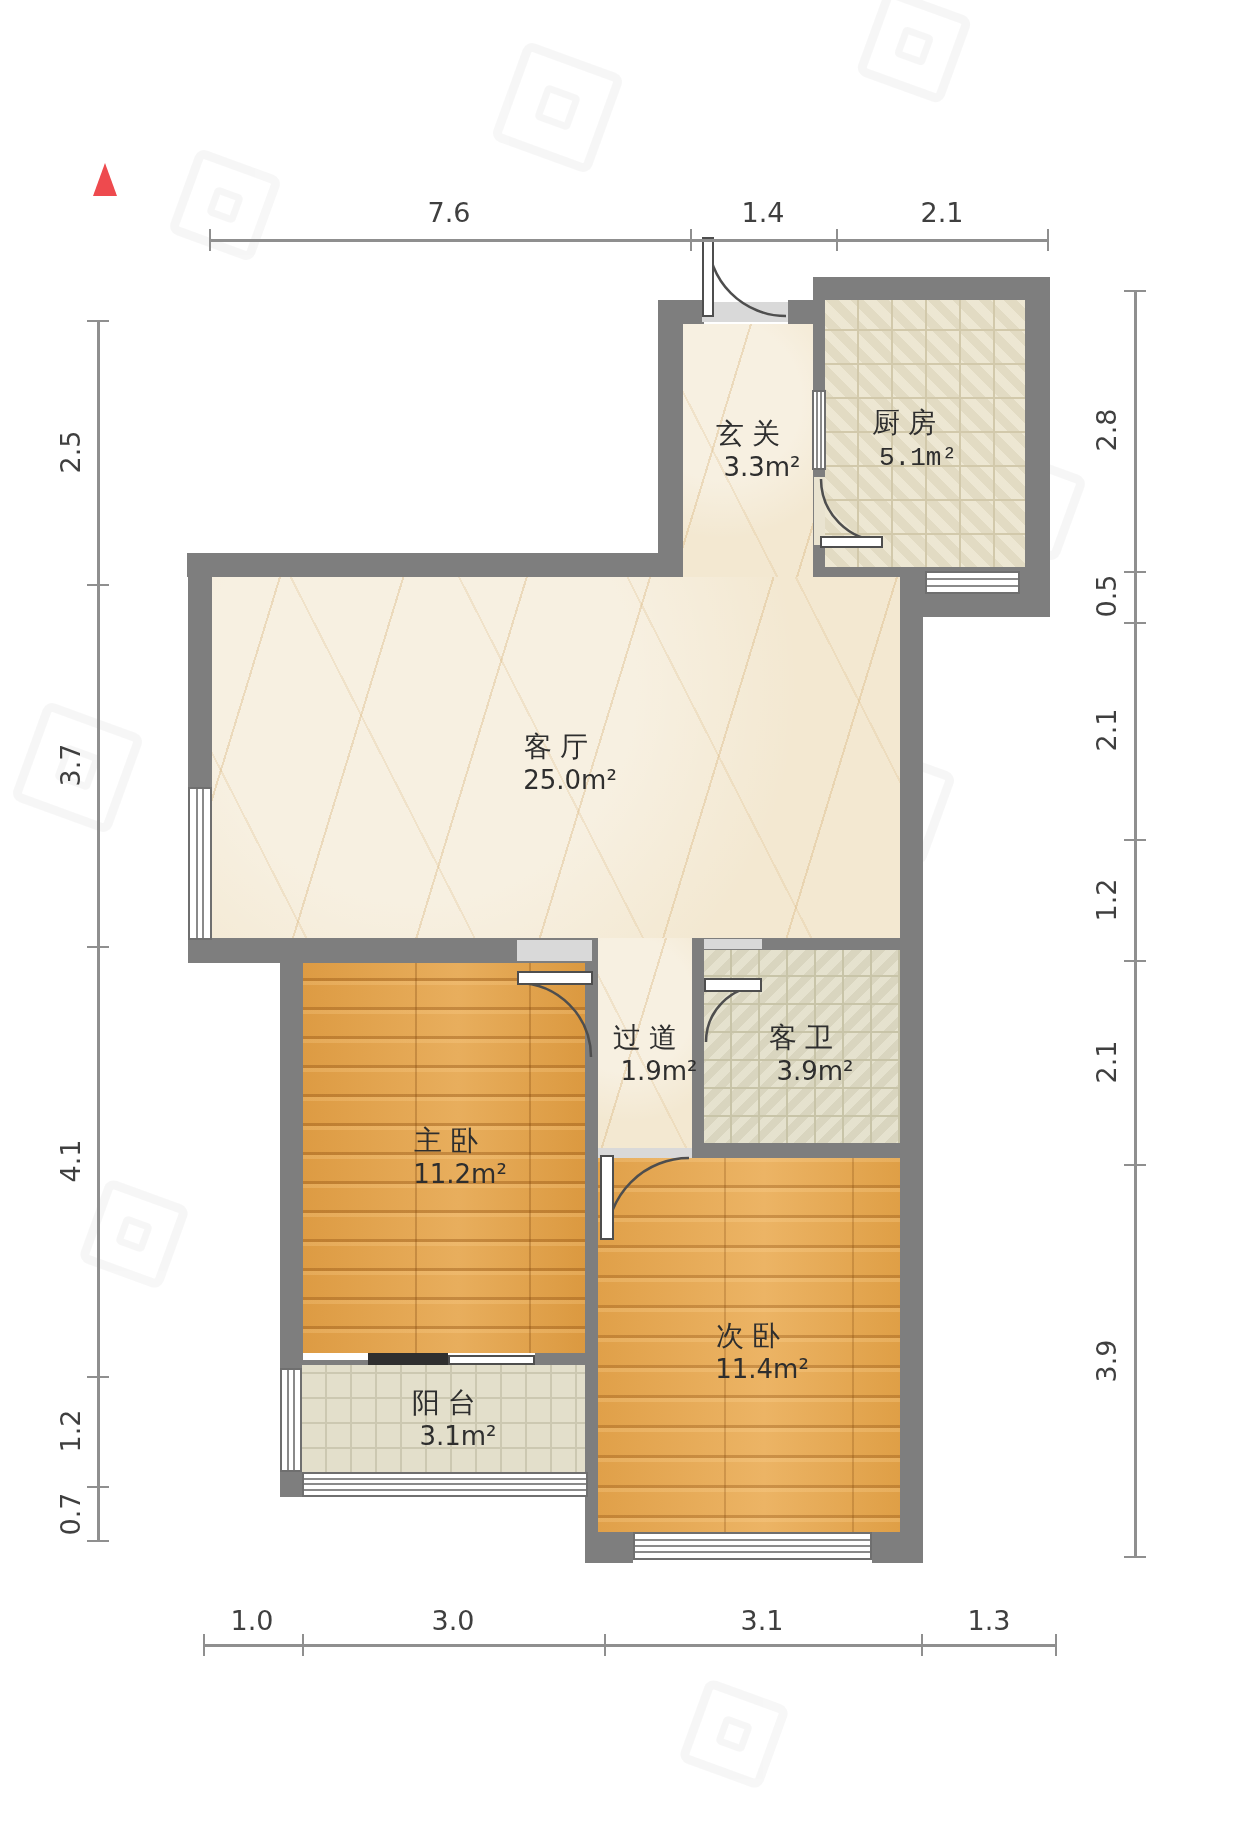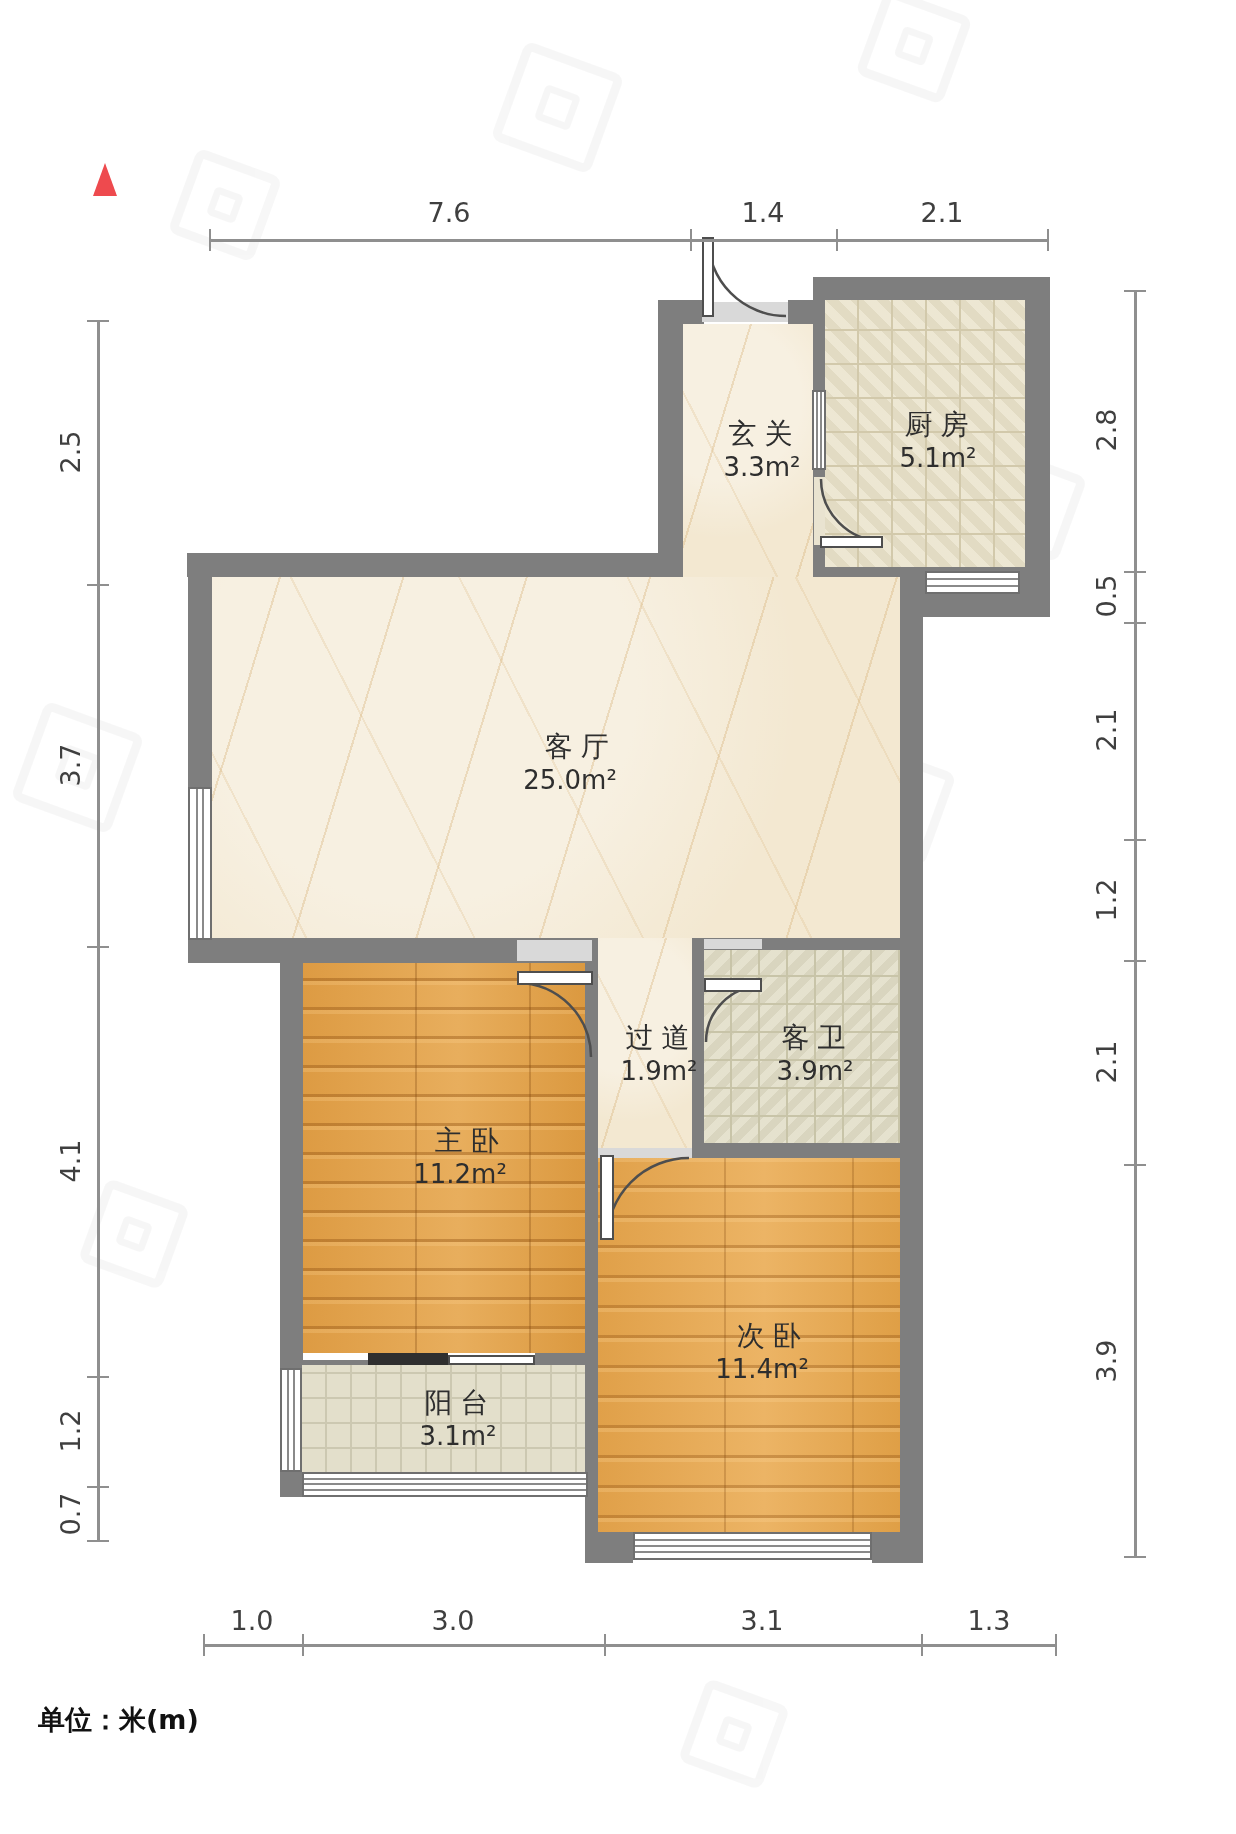--- a/index.html
+++ b/index.html
@@ -60,21 +60,21 @@
   .leaf{position:absolute;background:#ffffff;border:2px solid #4e4e4e;box-sizing:border-box;}
   .th{position:absolute;background:#d9d9d9;}
   
   .dim-line{position:absolute;background:#8f8f8f;}
   .tick-v{position:absolute;width:2px;height:22px;background:#8f8f8f;}
   .tick-h{position:absolute;width:22px;height:2px;background:#8f8f8f;}
   .dim-label{position:absolute;font-size:27px;color:#3f3f3f;transform:translate(-50%,-50%);white-space:nowrap;}
   .dim-label.rot{transform:translate(-50%,-50%) rotate(-90deg);}
   
   .room-label{position:absolute;transform:translate(-50%,-50%);text-align:center;color:#2e2e2e;white-space:nowrap;}
-  .room-label .rname{font-size:28px;letter-spacing:8px;padding-left:8px;line-height:34px;text-align:right;}
+  .room-label .rname{font-size:28px;letter-spacing:8px;padding-left:8px;line-height:34px;}
   .room-label .rarea{font-size:26px;line-height:32px;margin-left:28px;}
   
   .north{position:absolute;width:0;height:0;border-left:12px solid rgba(0,0,0,0);border-right:12px solid rgba(0,0,0,0);border-bottom:33px solid #ee4a4e;}
   .footer{position:absolute;left:38px;top:1700px;color:#111111;font-size:27px;font-weight:600;line-height:39px;}
   .wm{position:absolute;opacity:.05;transform:rotate(20deg);}
   .wm .sq1{width:100%;height:100%;border:9px solid #666;border-radius:10px;box-sizing:border-box;display:flex;align-items:center;justify-content:center;}
   .wm .sq2{width:42%;height:42%;border:7px solid #666;border-radius:5px;box-sizing:border-box;}
   svg.arcs{position:absolute;left:0;top:0;}
 </style>
 </head>
@@ -193,21 +193,21 @@
 <div class="leaf" style="left:702px;top:237px;width:12px;height:80px;"></div>
 <div class="leaf" style="left:820px;top:536px;width:63px;height:12px;"></div>
 <div class="leaf" style="left:517px;top:971px;width:76px;height:14px;"></div>
 <div class="leaf" style="left:704px;top:978px;width:58px;height:14px;"></div>
 <div class="leaf" style="left:600px;top:1155px;width:14px;height:85px;"></div>
 
 <div class="room-label" style="left:748px;top:450px;">
   <div class="rname">玄关</div>
   <div class="rarea">3.3m²</div>
 </div>
-<div class="room-label" style="left:924px;top:441px;">
+<div class="room-label" style="left:904px;top:441px;font-family:Liberation Mono, monospace;">
   <div class="rname">厨房</div>
   <div class="rarea">5.1m²</div>
 </div>
 <div class="room-label" style="left:556px;top:763px;">
   <div class="rname">客厅</div>
   <div class="rarea">25.0m²</div>
 </div>
 <div class="room-label" style="left:645px;top:1054px;">
   <div class="rname">过道</div>
   <div class="rarea">1.9m²</div>
@@ -271,14 +271,13 @@
 <div class="tick-h" style="left:1124px;top:1164px;"></div>
 <div class="tick-h" style="left:1124px;top:1556px;"></div>
 <span class="dim-label rot" style="left:1106px;top:430px;">2.8</span>
 <span class="dim-label rot" style="left:1106px;top:596px;">0.5</span>
 <span class="dim-label rot" style="left:1106px;top:730px;">2.1</span>
 <span class="dim-label rot" style="left:1106px;top:900px;">1.2</span>
 <span class="dim-label rot" style="left:1106px;top:1062px;">2.1</span>
 <span class="dim-label rot" style="left:1106px;top:1361px;">3.9</span>
 
 <div class="footer">
-  <div>单位：米(m)</div>
 </div>
 
 </body></html>

